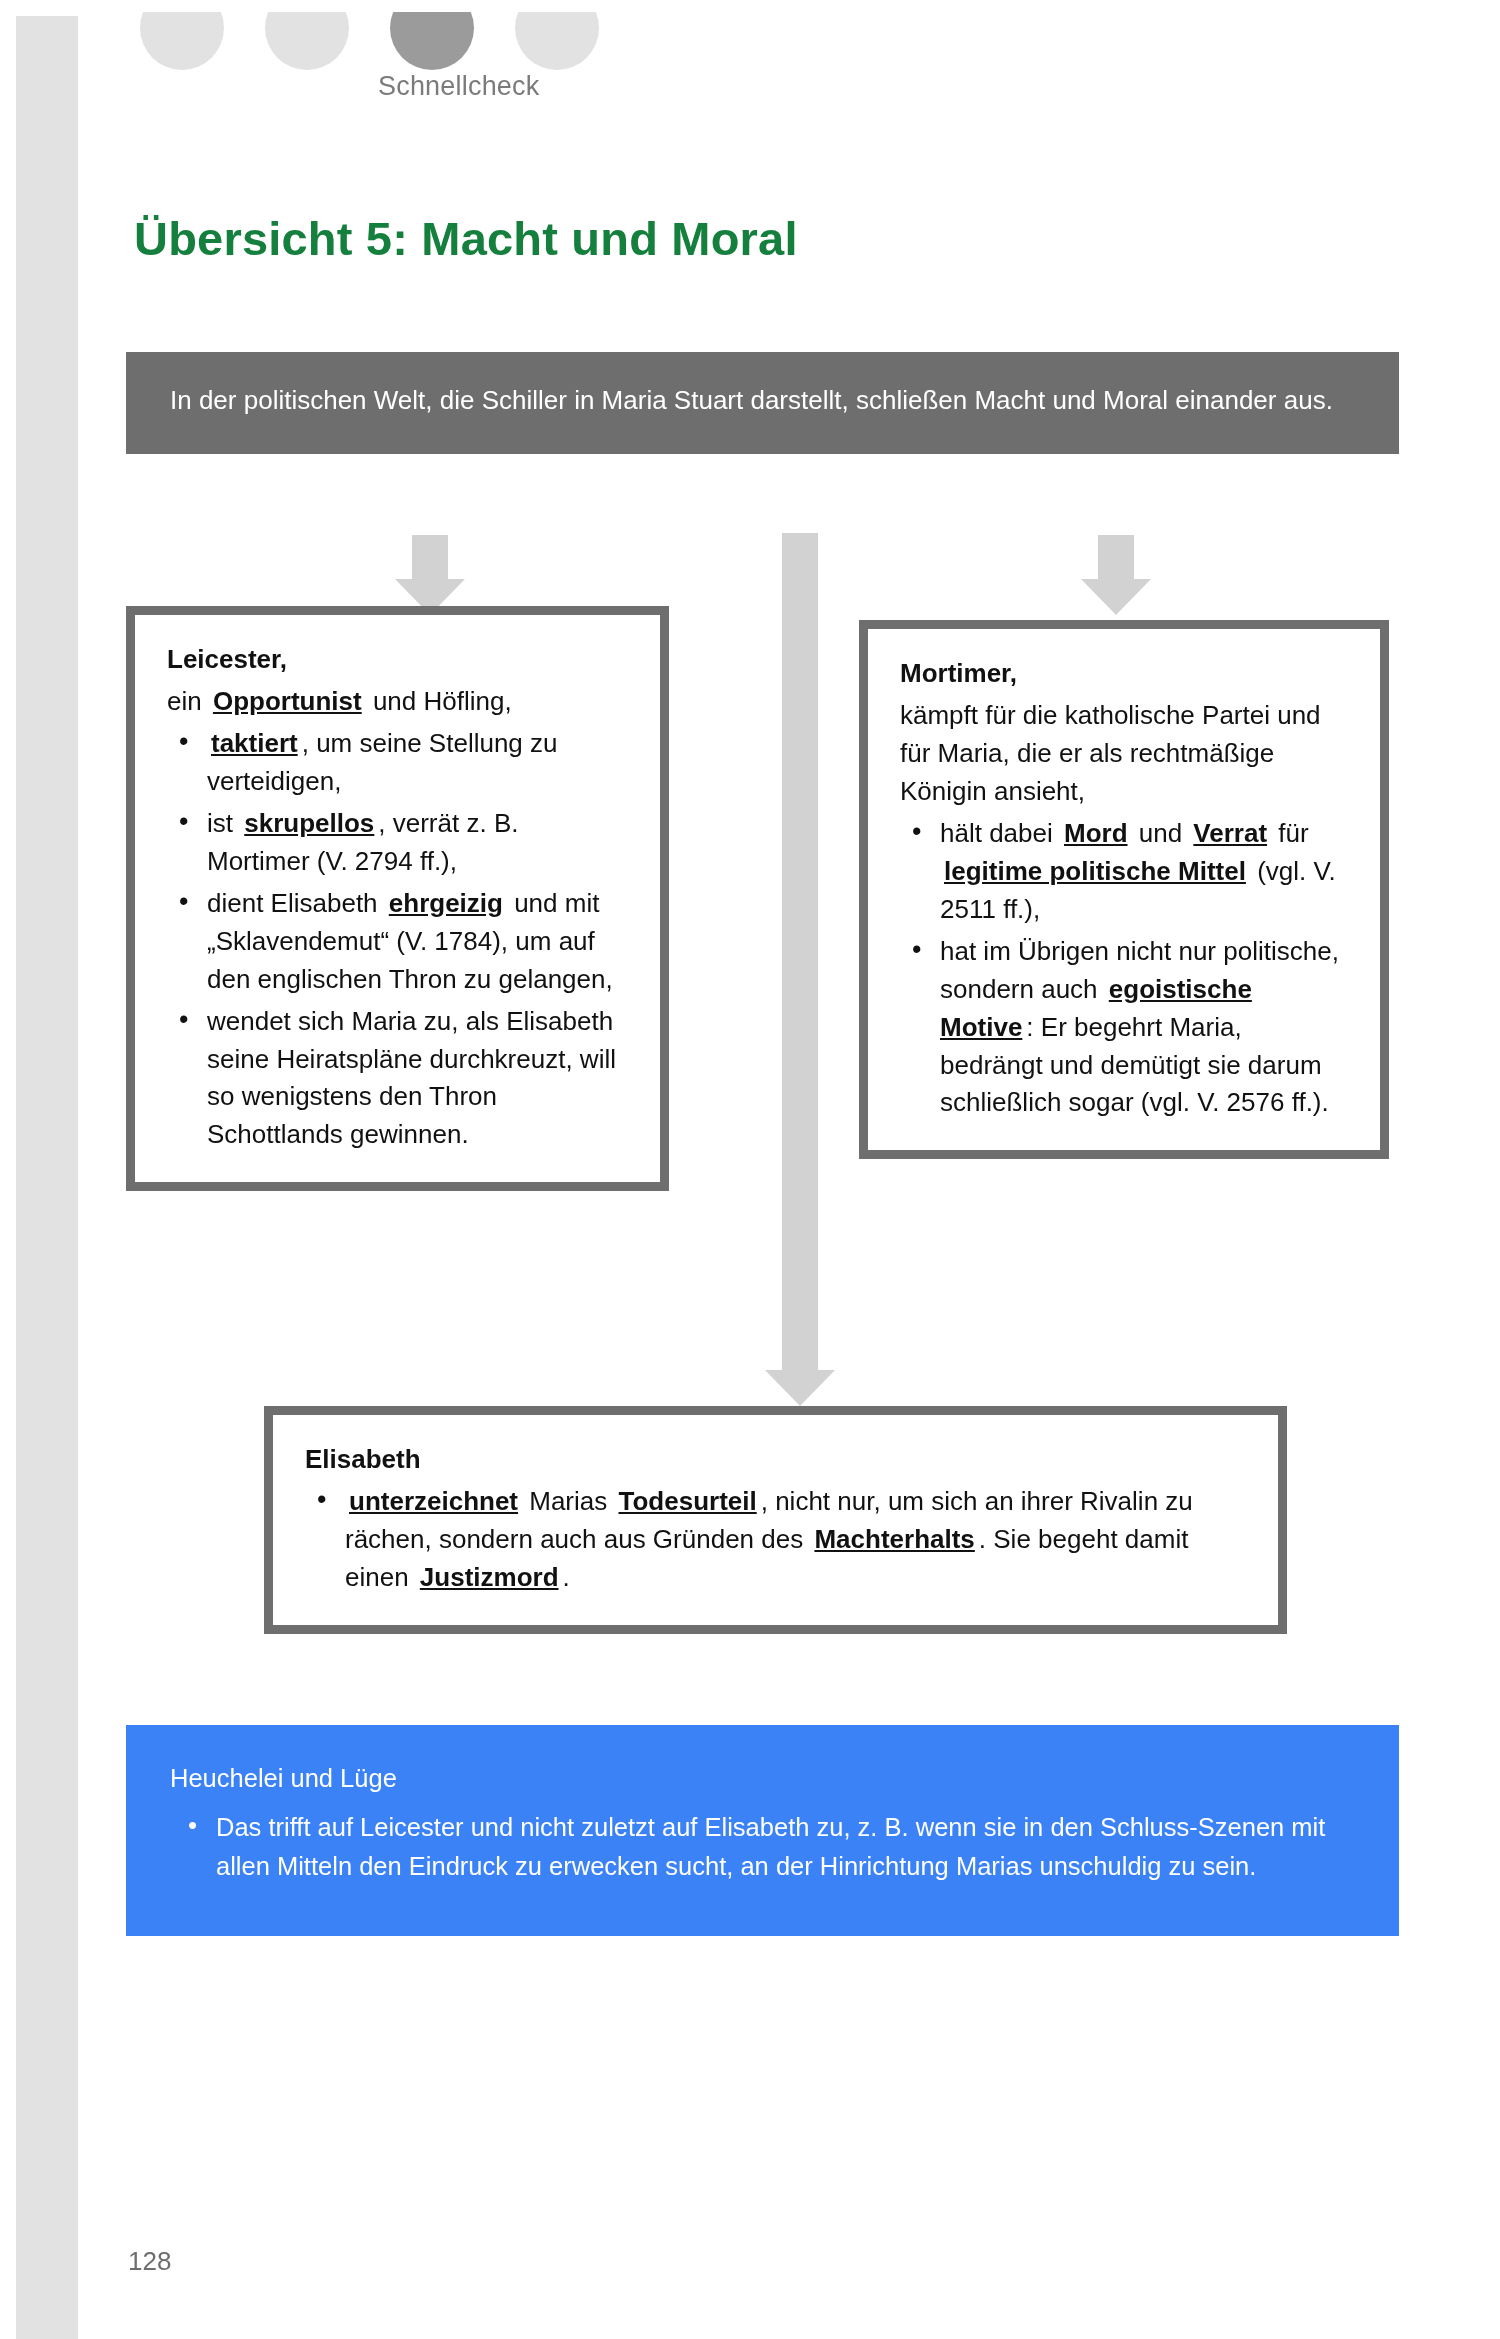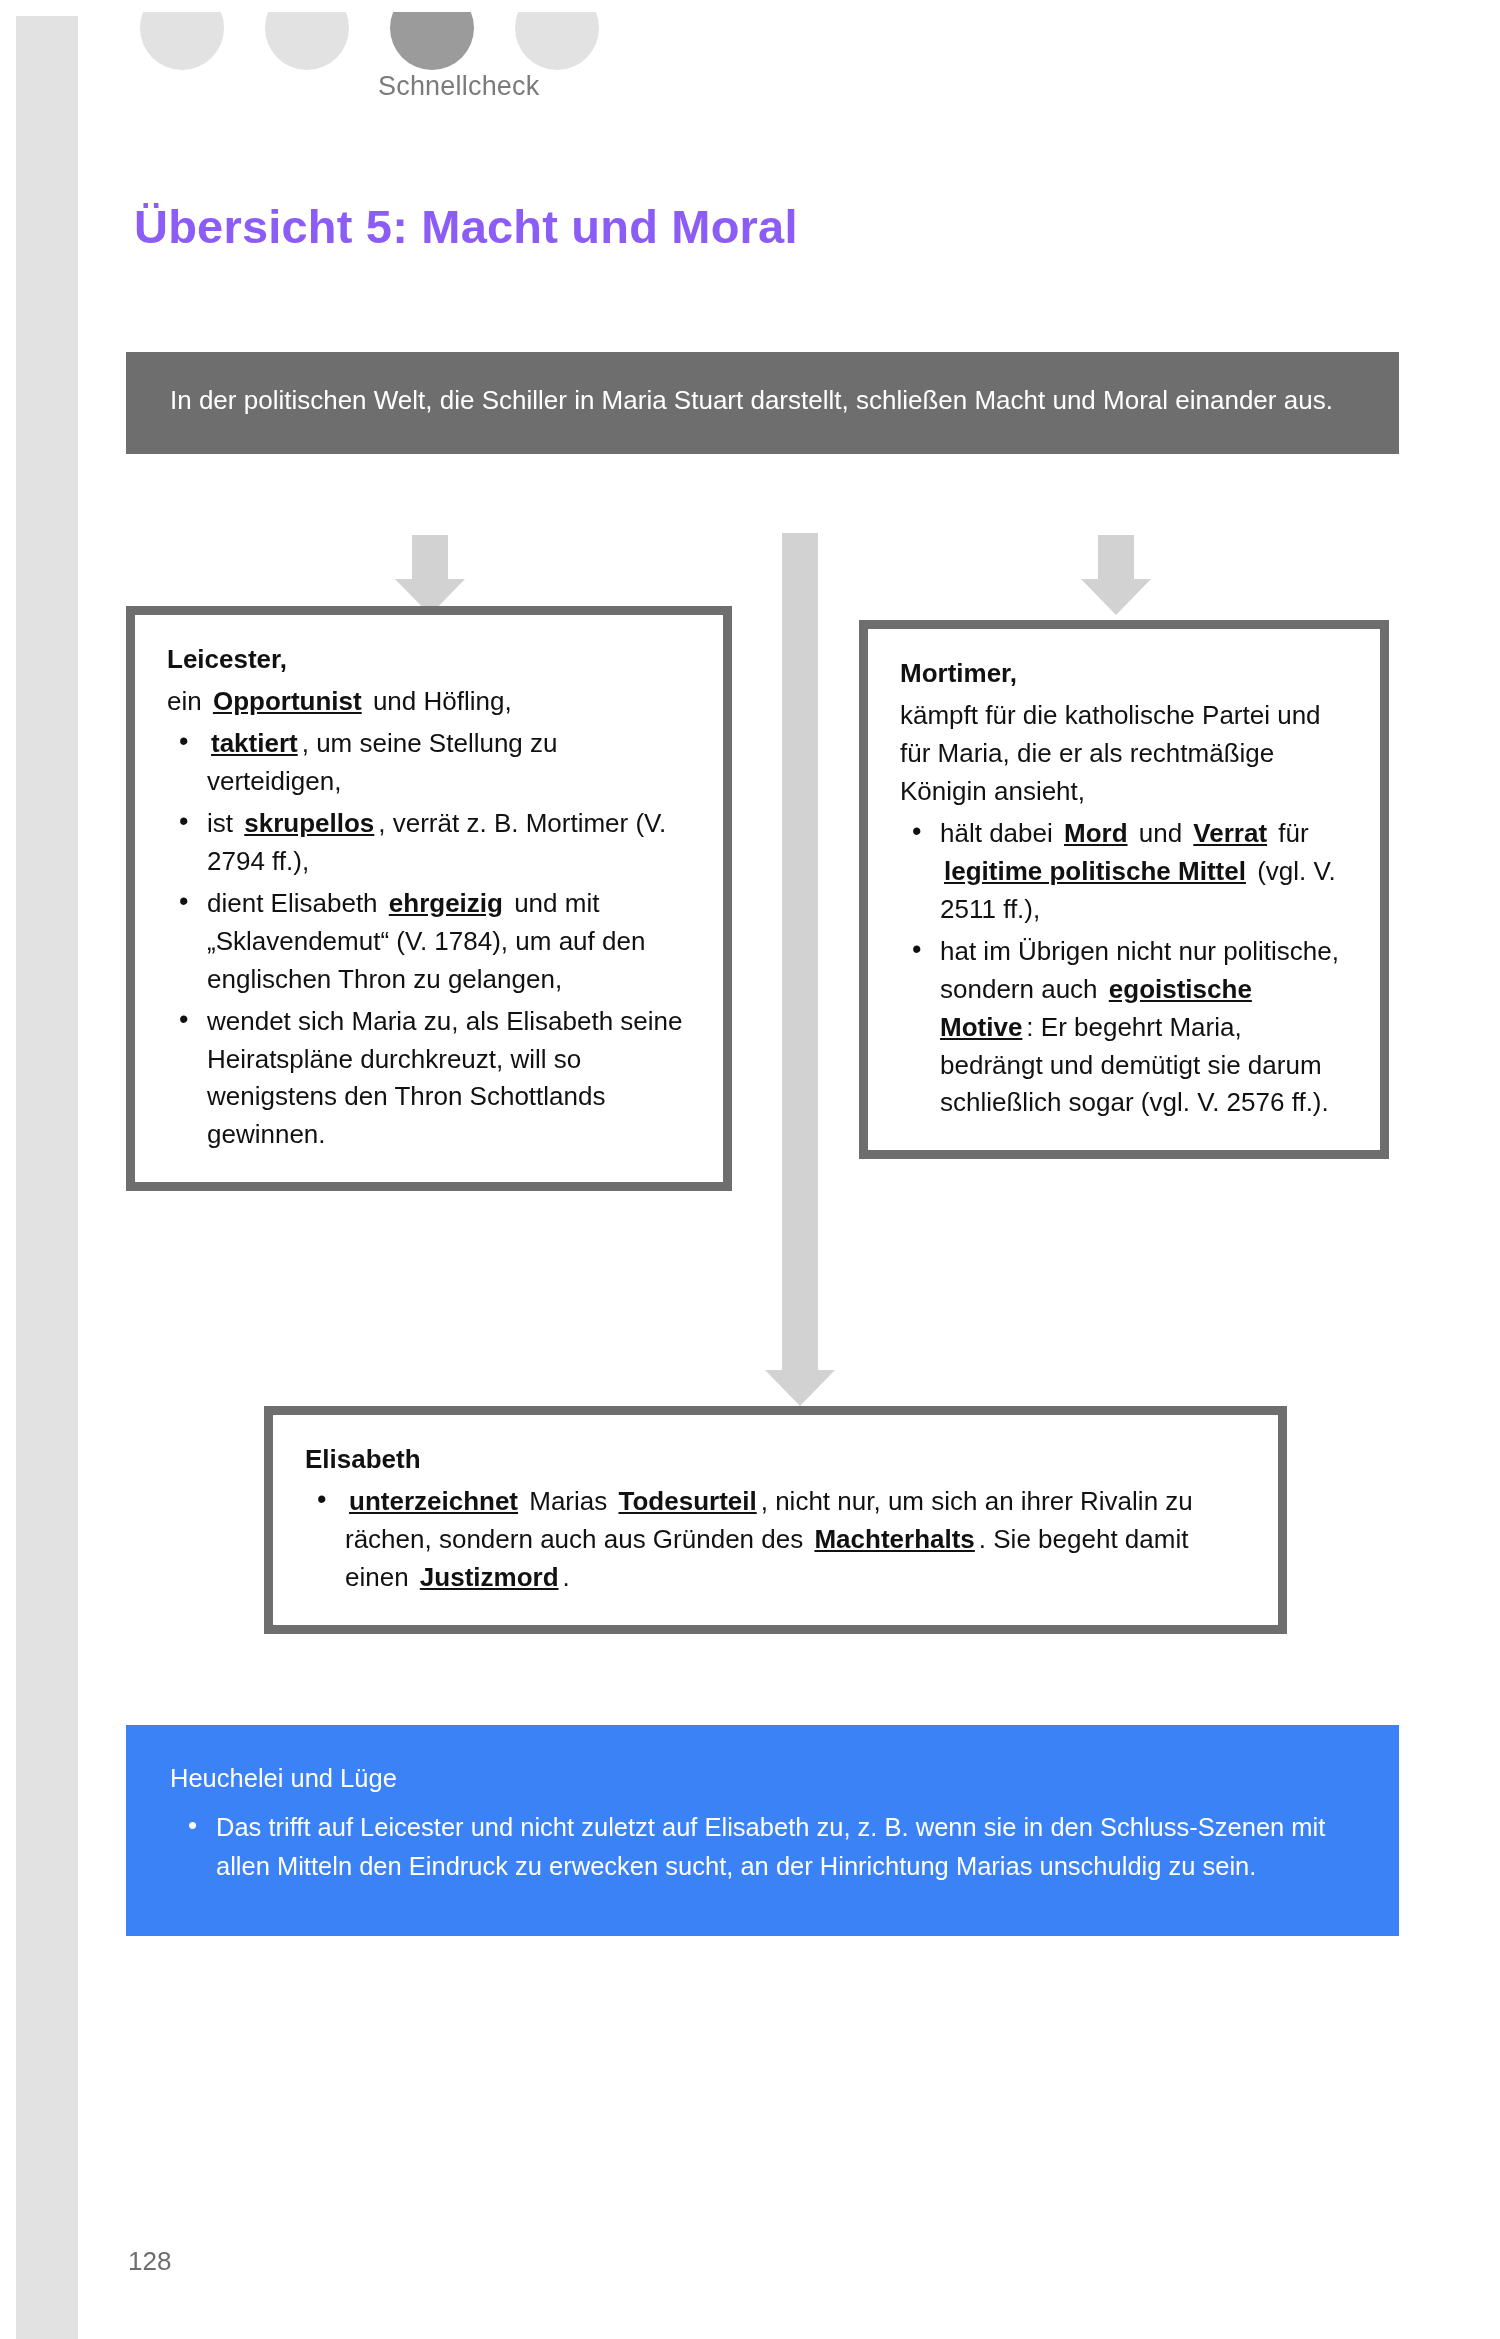--- a/index.html
+++ b/index.html
@@ -48,23 +48,23 @@
     top: 55px;
     font-size: 27px;
     color: #7b7b7b;
     letter-spacing: .2px;
   }
 
   
   .page-title {
     position: absolute;
     left: 118px;
-    top: 183px;
+    top: 195px;
     font-size: 47px;
-    color: #8b5cf6;
+    color: #15803d;
     letter-spacing: .2px;
   }
 
   
   .intro-box {
     position: absolute;
     left: 110px;
     top: 336px;
     width: 1273px;
     background: #6e6e6e;
@@ -120,21 +120,21 @@
     margin-top: 2px;
   }
   .wbox li::before {
     content: "•";
     position: absolute;
     left: 8px;
     top: -3px;
     font-size: 27px;
   }
 
-  #box-leicester { left: 110px; top: 590px; width: 606px; }
+  #box-leicester { left: 110px; top: 590px; width: 543px; }
   #box-mortimer  { left: 843px; top: 604px; width: 530px; }
   #box-elisabeth { left: 248px; top: 1390px; width: 1023px; }
   .arrow {
     position: absolute;
   }
   .arrow .stem {
     position: absolute;
     background: #d2d2d2;
     left: 50%;
     transform: translateX(-50%);

